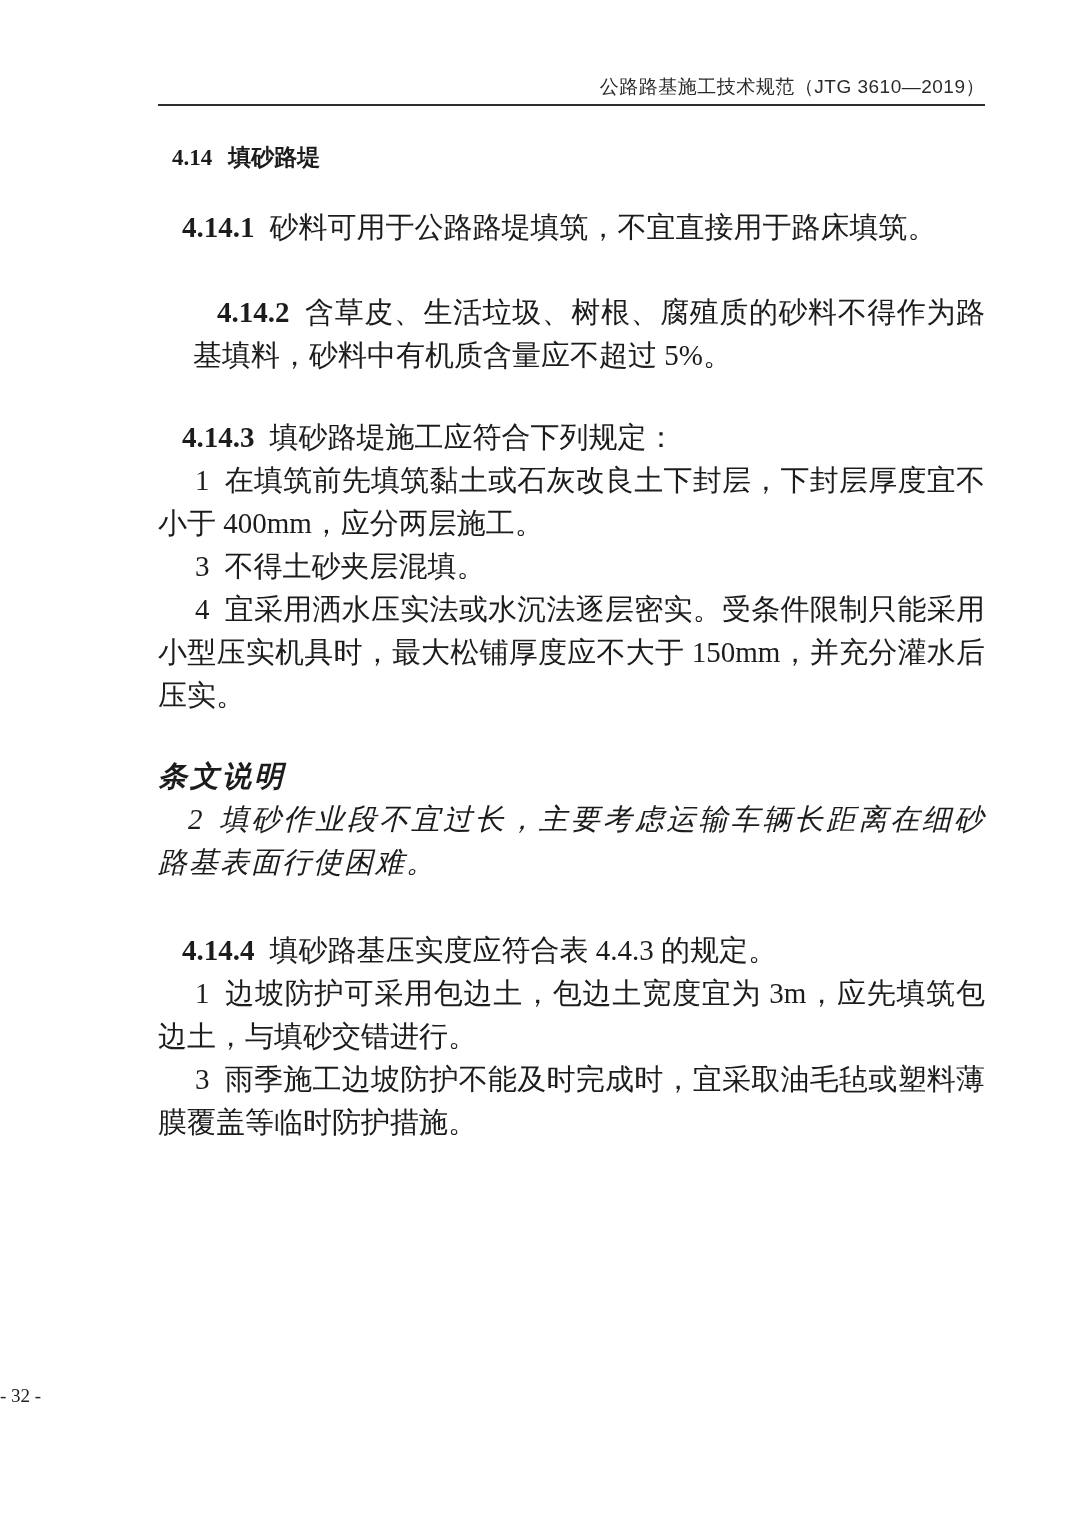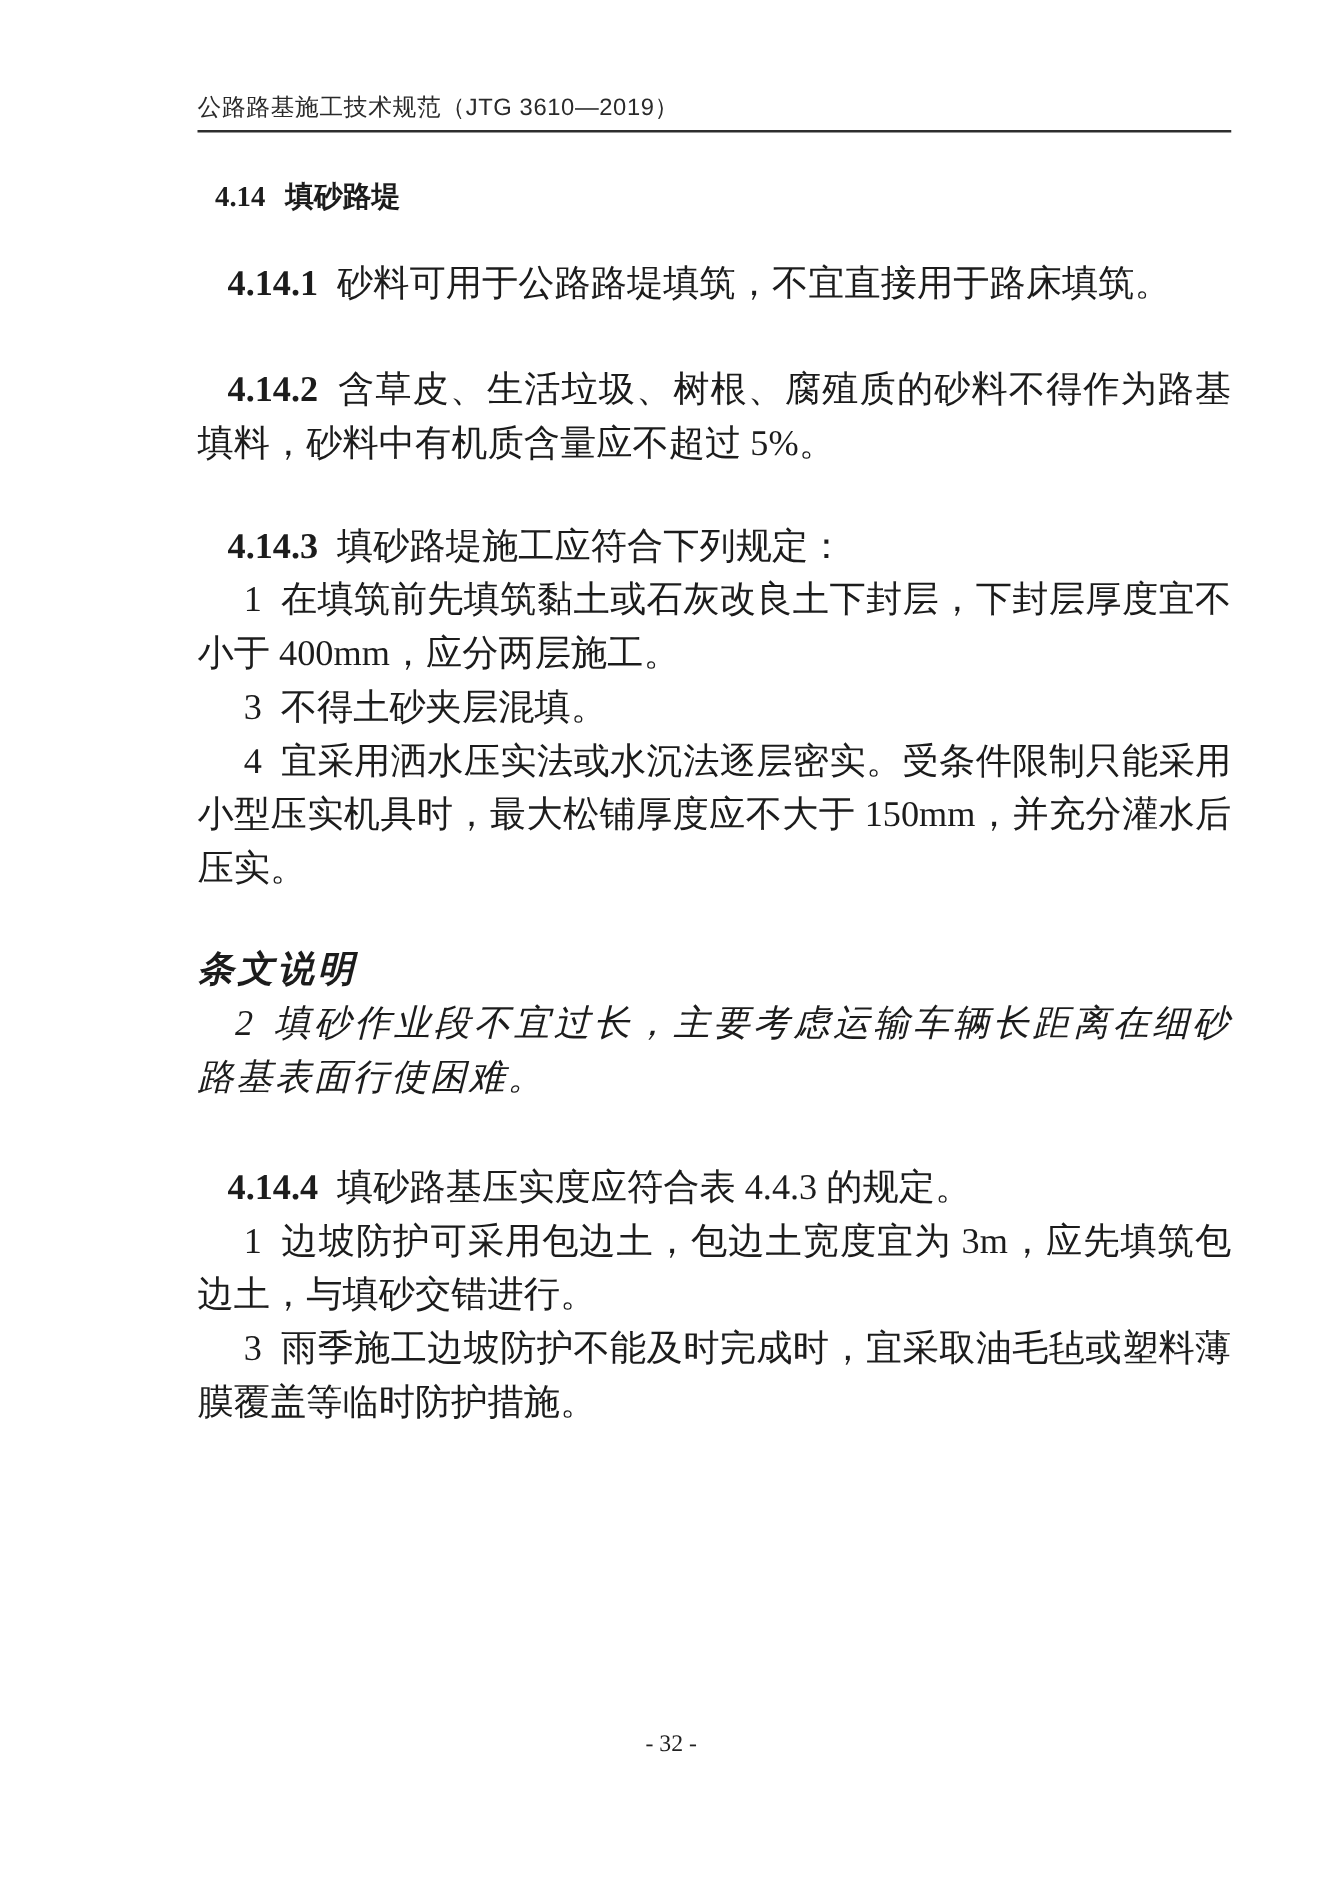--- a/index.html
+++ b/index.html
@@ -21,20 +21,21 @@
   
   .doc-header {
     margin-top: 75px;
     padding-bottom: 5px;
     border-bottom: 2px solid #2e2e2e;
     font-family: "Liberation Sans", "DejaVu Sans", sans-serif;
     font-size: 19px;
     line-height: 24px;
     color: #2a2a2a;
     letter-spacing: 0.5px;
+    text-align: right;
   }
   
   .section-title {
     margin: 36px 0 0 0;
     font-size: 23px;
     line-height: 30px;
     font-weight: bold;
   }
   .section-title .sec-num {
     font-family: "Liberation Serif", "DejaVu Serif", serif;
@@ -57,21 +58,21 @@
     font-weight: bold;
     margin-right: 15px;
   }
   .item {
     text-indent: 37px;
   }
   .item .inum {
     margin-right: 15px;
   }
   .mt-c1 { margin-top: 33px; }
-  .mt-c2 { margin-top: 42px; }
+  .mt-c2 { margin-top: 42px; margin-left: 35px; }
   .mt-c3 { margin-top: 39px; }
   .mt-c4 { margin-top: 45px; }
   .mt-c5 { margin-top: 37px; }
   
   .notes-title {
     margin-top: 38px;
     font-weight: bold;
     font-style: italic;
     letter-spacing: 3px;
     text-indent: 0;
@@ -83,21 +84,21 @@
   }
   .note-item .inum {
     margin-right: 14px;
   }
   
   .page-footer {
     position: absolute;
     left: 0;
     right: 0;
     top: 1384px;
-    text-align: center;
+    text-align: left;
     font-size: 19px;
     line-height: 24px;
     color: #222222;
     font-style: normal;
   }
 </style>
 </head>
 <body>
 
 <div class="page">

